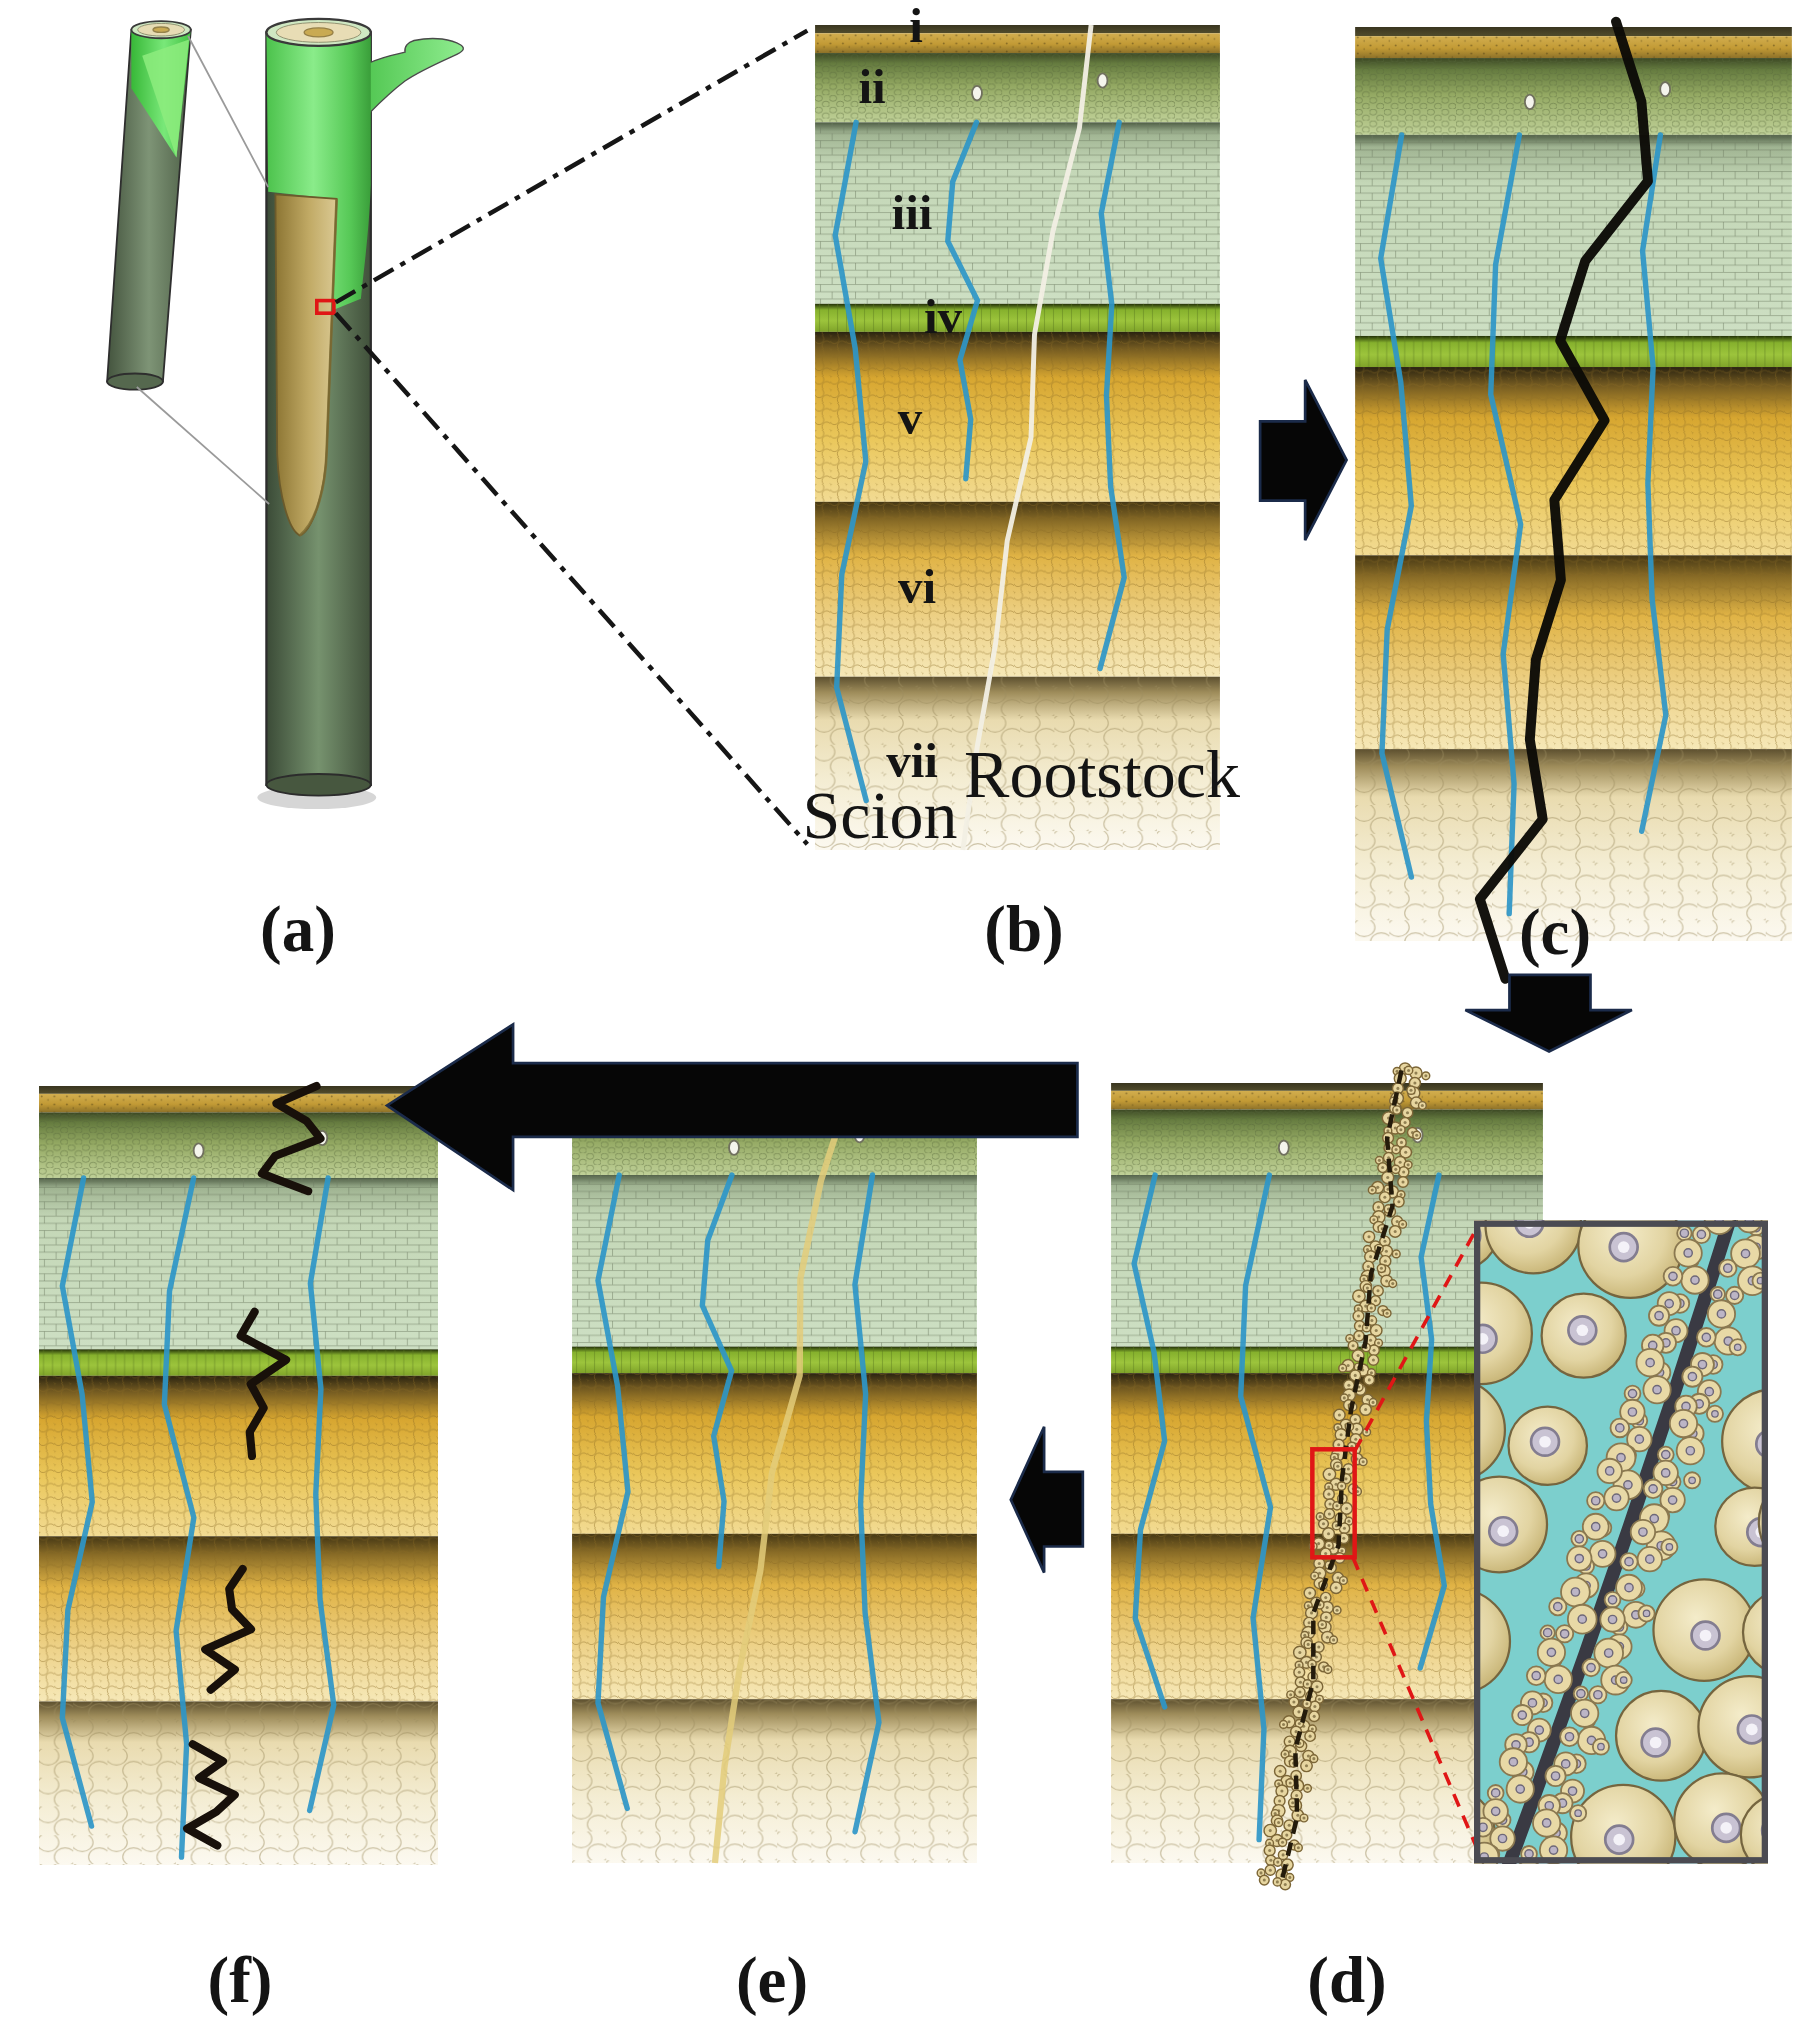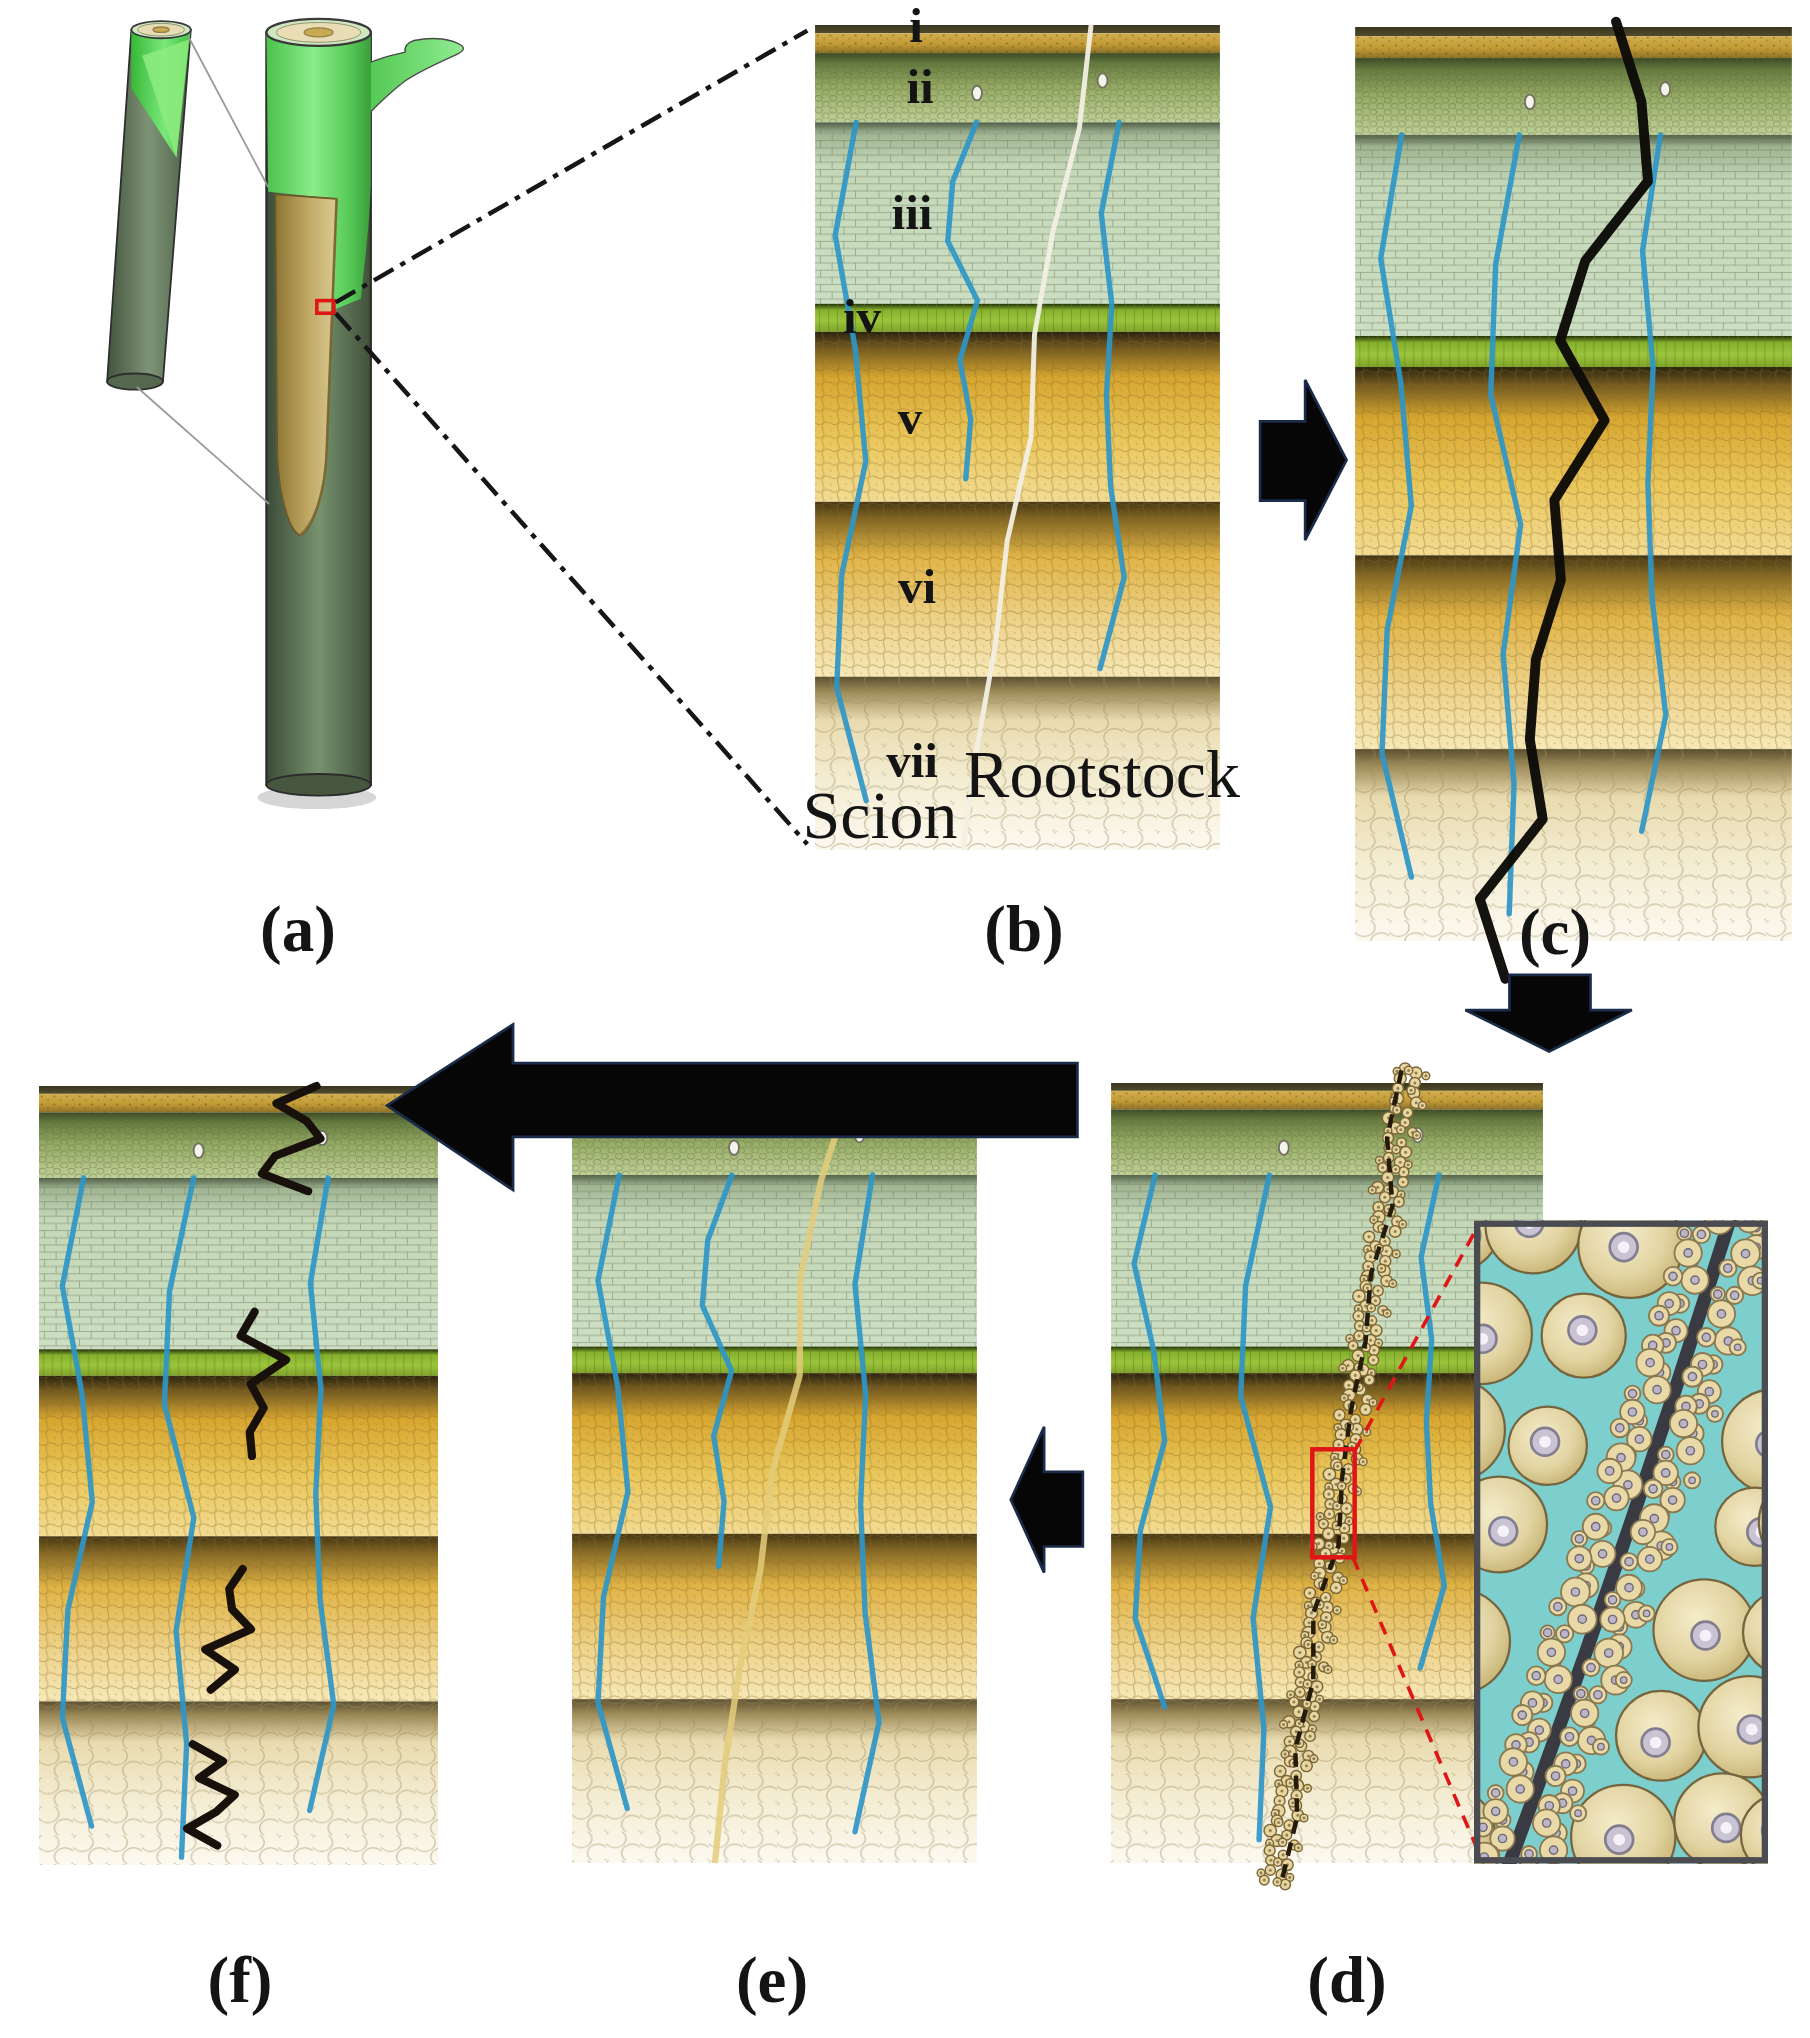--- a/index.html
+++ b/index.html
@@ -1475,23 +1475,23 @@
           <circle cx="19.0" cy="738.0" r="16.0" fill="#e8d9a6" stroke="#8a7850" stroke-width="2"></circle>
           <circle cx="19.0" cy="738.0" r="4.6" fill="#bcb5c6" stroke="#6e6878" stroke-width="1.6"></circle>
           <circle cx="-1.3" cy="722.7" r="13.6" fill="#e8d9a6" stroke="#8a7850" stroke-width="2"></circle>
           <circle cx="-1.3" cy="722.7" r="4.6" fill="#bcb5c6" stroke="#6e6878" stroke-width="1.6"></circle>
         </g>
         <rect x="3.5" y="3.5" width="320" height="708" fill="none" stroke="#4b4b52" stroke-width="7"></rect>
       </svg>
     </div>
 
   <div class="lbl layerlbl" style="left:916px;top:25px">i</div>
-  <div class="lbl layerlbl" style="left:920px;top:86px">ii</div>
+  <div class="lbl layerlbl" style="left:872px;top:86px">ii</div>
   <div class="lbl layerlbl" style="left:912px;top:212px">iii</div>
-  <div class="lbl layerlbl" style="left:862px;top:316px">iv</div>
+  <div class="lbl layerlbl" style="left:943px;top:316px">iv</div>
   <div class="lbl layerlbl" style="left:910px;top:417px">v</div>
   <div class="lbl layerlbl" style="left:917px;top:586px">vi</div>
   <div class="lbl layerlbl" style="left:912px;top:760px">vii</div>
 
   <div class="lbl wordlbl" style="left:880px;top:815px">Scion</div>
   <div class="lbl wordlbl" style="left:1102px;top:774px">Rootstock</div>
 
   <div class="lbl cap" style="left:298px;top:929px">(a)</div>
   <div class="lbl cap" style="left:1024px;top:929px">(b)</div>
   <div class="lbl cap" style="left:1555px;top:932px">(c)</div>

